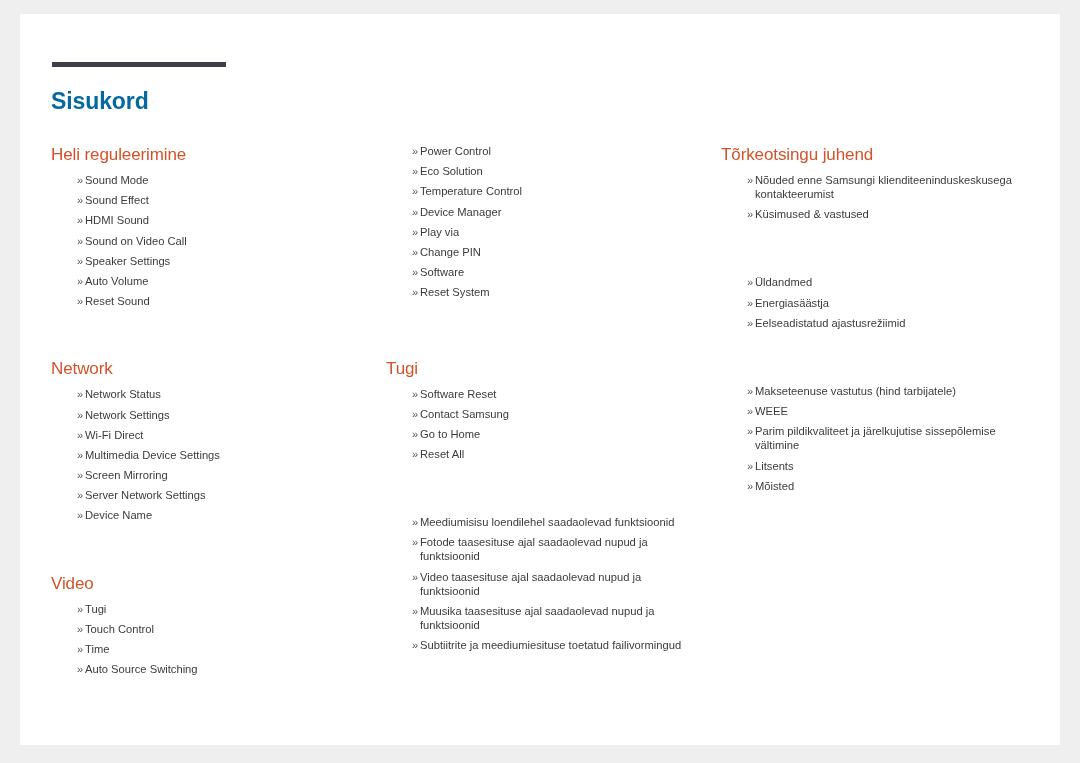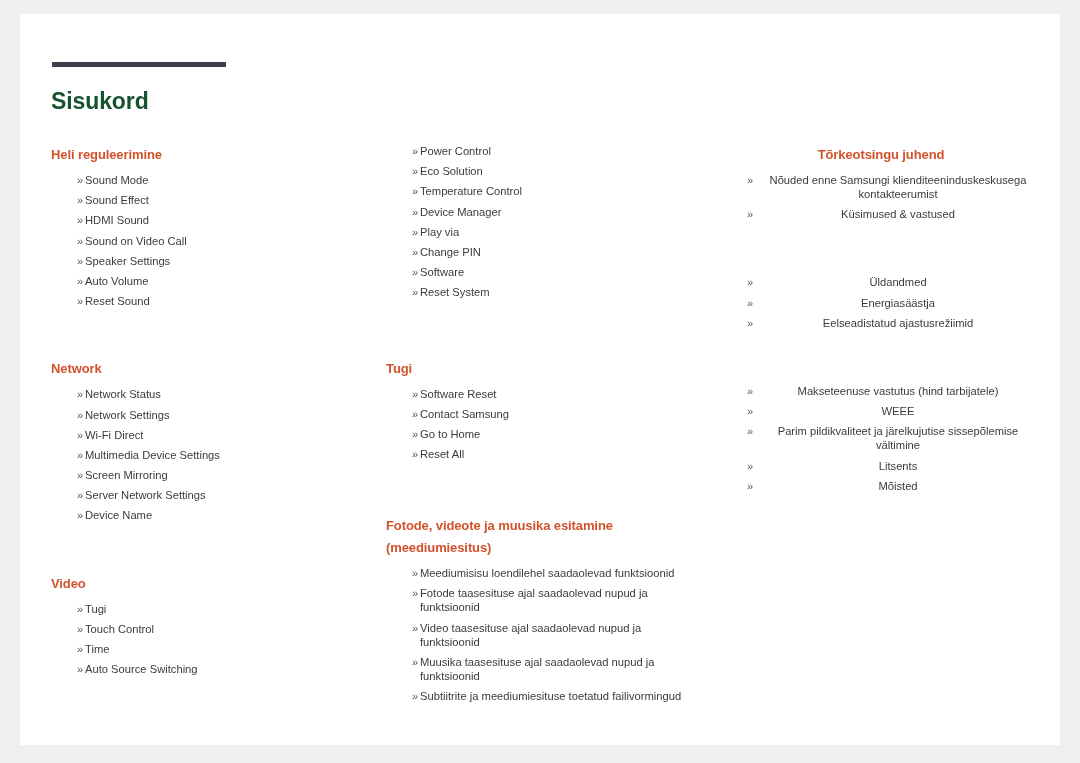--- a/index.html
+++ b/index.html
@@ -28,46 +28,46 @@
     width: 174px;
     height: 5px;
     background: #3e3e4a;
   }
   .page-title {
     position: absolute;
     left: 31px;
     top: 74px;
     font-size: 23px;
     font-weight: bold;
-    color: #14532d;
+    color: #0369a1;
     letter-spacing: -0.1px;
     margin: 0;
   }
   .columns {
     position: absolute;
     left: 0;
     top: 130px;
     width: 1040px;
   }
   .col {
     position: absolute;
     top: 0;
   }
   .col-1 { left: 31px;  width: 310px; }
   .col-2 { left: 366px; width: 310px; }
-  .col-3 { left: 701px; width: 320px; text-align: center; }
+  .col-3 { left: 701px; width: 320px; }
 
   .section {
     margin: 0 0 0 0;
   }
   .section-heading {
     color: #d2532b;
-    font-size: 13px;
+    font-size: 17px;
     line-height: 22px;
-    font-weight: bold;
+    font-weight: normal;
     margin: 0 0 7px 0;
     letter-spacing: -0.1px;
   }
   .entries {
     list-style: none;
     margin: 0;
     padding: 0 0 0 26px;
   }
   .entry {
     position: relative;
@@ -165,21 +165,20 @@
           <li class="entry"><span class="marker">»</span><span>Software Reset</span></li>
           <li class="entry"><span class="marker">»</span><span>Contact Samsung</span></li>
           <li class="entry"><span class="marker">»</span><span>Go to Home</span></li>
           <li class="entry"><span class="marker">»</span><span>Reset All</span></li>
         </ul>
       </div>
 
       <div class="spacer-lg"></div>
 
       <div class="section">
-        <h2 class="section-heading">Fotode, videote ja muusika esitamine (meediumiesitus)</h2>
         <ul class="entries">
           <li class="entry"><span class="marker">»</span><span>Meediumisisu loendilehel saadaolevad funktsioonid</span></li>
           <li class="entry"><span class="marker">»</span><span>Fotode taasesituse ajal saadaolevad nupud ja funktsioonid</span></li>
           <li class="entry"><span class="marker">»</span><span>Video taasesituse ajal saadaolevad nupud ja funktsioonid</span></li>
           <li class="entry"><span class="marker">»</span><span>Muusika taasesituse ajal saadaolevad nupud ja funktsioonid</span></li>
           <li class="entry"><span class="marker">»</span><span>Subtiitrite ja meediumiesituse toetatud failivormingud</span></li>
         </ul>
       </div>
 
     </div>

